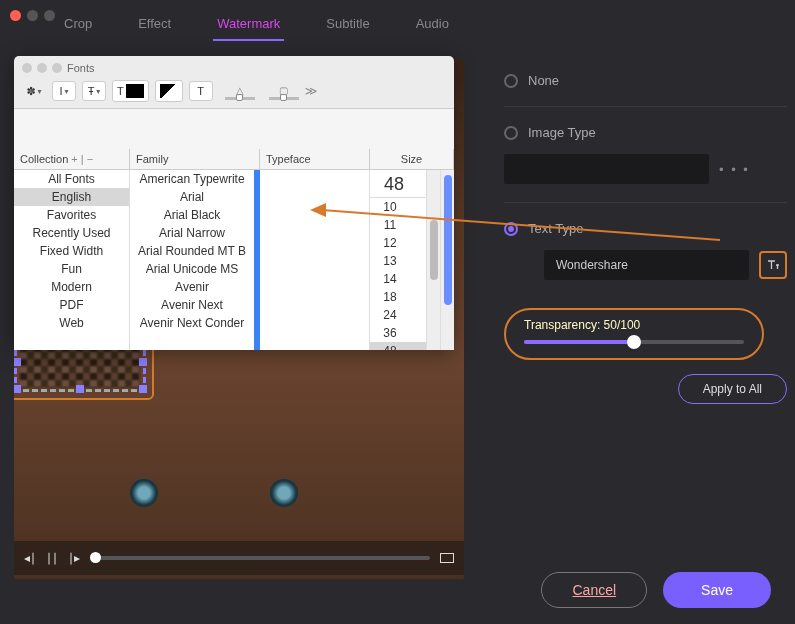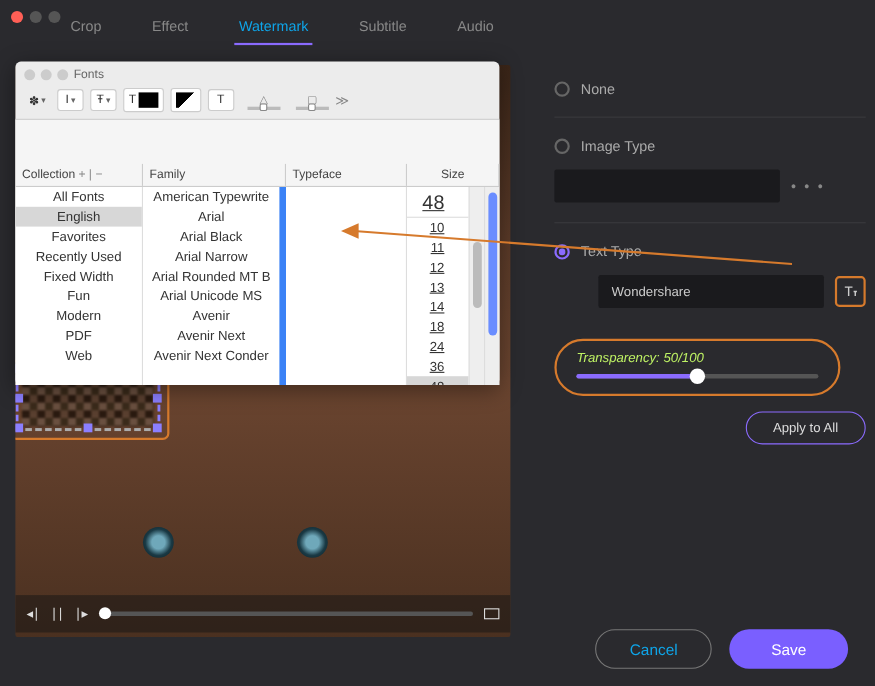--- a/index.html
+++ b/index.html
@@ -3,21 +3,21 @@
 <meta charset="utf-8">
 <style>
 *{margin:0;padding:0;box-sizing:border-box;font-family:-apple-system,BlinkMacSystemFont,sans-serif;}
 body{background:#2a2a2e;color:#ccc;width:795px;height:624px;position:relative;overflow:hidden;}
 .window-controls{position:absolute;top:10px;left:10px;display:flex;gap:6px;}
 .dot{width:11px;height:11px;border-radius:50%;}
 .dot.red{background:#ff5f56;}
 .dot.gray{background:#555;}
 .tabs{display:flex;gap:38px;padding:10px 0 0 60px;font-size:13px;color:#888;}
 .tab{padding:6px 4px 10px;position:relative;cursor:pointer;}
-.tab.active{color:#0ea5e9;}
+.tab.active{color:#d946ef;}
 .tab.active::after{content:'';position:absolute;bottom:0;left:0;right:0;height:2px;background:#8b6bff;}
 .main{display:flex;padding:18px 14px 0;}
 .preview{width:450px;position:relative;}
 .preview-img{width:450px;height:520px;background:linear-gradient(180deg,#3a2518 0%,#5a3a28 30%,#6b4530 55%,#4a3020 100%);border-radius:2px;position:relative;overflow:hidden;}
 
 .eye{position:absolute;width:60px;height:30px;border-radius:50%;top:420px;}
 .eye::after{content:'';position:absolute;width:28px;height:28px;border-radius:50%;background:radial-gradient(circle,#6fa8ba 30%,#1a3a45 60%,#0a1a20);top:0;left:16px;}
 .eye.left{left:100px;}
 .eye.right{left:240px;}
 .wm-box{position:absolute;top:273px;left:0;width:132px;height:60px;border-top:3px dashed #aaa;border-bottom:3px dashed #aaa;border-left:3px dashed #8b7fff;border-right:3px dashed #8b7fff;}
@@ -36,29 +36,29 @@
 .opt{display:flex;align-items:center;gap:10px;margin:14px 0;}
 .radio{width:14px;height:14px;border:2px solid #666;border-radius:50%;display:inline-block;position:relative;}
 .radio.sel{border-color:#8b6bff;}
 .radio.sel::after{content:'';position:absolute;width:6px;height:6px;background:#8b6bff;border-radius:50%;top:2px;left:2px;}
 .input-box{background:#1a1a1d;border:none;padding:8px 12px;width:205px;color:#ccc;font-size:12px;border-radius:2px;}
 .more{color:#888;letter-spacing:2px;margin-left:10px;}
 .tt-btn{width:28px;height:28px;border:2px solid #d67a2c;border-radius:4px;display:inline-flex;align-items:center;justify-content:center;color:#ccc;margin-left:10px;}
 .section{margin-top:28px;}
 .divider{border-top:1px solid #3a3a3e;margin:18px 0;}
 .trans-box{border:2px solid #d67a2c;border-radius:26px;padding:8px 18px 14px;width:260px;}
-.trans-label{font-size:12px;color:#bef264;font-style:italic;}
+.trans-label{font-size:12px;color:#fef9c3;}
 .slider{margin-top:8px;height:4px;background:#555;border-radius:2px;position:relative;}
 .slider-fill{height:4px;background:#8b6bff;width:50%;border-radius:2px;}
 .slider-thumb{width:14px;height:14px;background:#fff;border-radius:50%;position:absolute;left:50%;top:-5px;margin-left:-7px;}
 .apply{margin-top:14px;text-align:right;}
 .apply-btn{border:1.5px solid #8b6bff;color:#ddd;background:none;border-radius:18px;padding:7px 24px;font-size:12px;cursor:pointer;}
 .footer{position:absolute;bottom:16px;right:24px;display:flex;gap:16px;}
 .btn{border-radius:20px;padding:9px 30px;font-size:14px;cursor:pointer;border:none;}
-.btn.cancel{background:none;border:1.5px solid #777;color:#0ea5e9;}
+.btn.cancel{background:none;border:1.5px solid #777;color:#fca5a5;text-decoration:underline;}
 .btn.save{background:#7a5fff;color:#fff;padding:9px 38px;}
 
 
 .fonts{position:absolute;top:56px;left:14px;width:440px;background:#ececec;border-radius:5px;box-shadow:0 4px 20px rgba(0,0,0,.4);color:#333;font-size:12px;}
 .fonts-head{display:flex;align-items:center;padding:4px 8px 0;}
 .fonts .wd{width:10px;height:10px;border-radius:50%;background:#ccc;margin-right:5px;}
 .fonts-title{flex:1;text-align:left;color:#666;font-size:11px;padding:2px 0;}
 .tb{display:flex;align-items:center;gap:6px;padding:4px 8px 6px;border-bottom:1px solid #ccc;}
 .tbitem{padding:3px 4px;border:1px solid transparent;border-radius:3px;background:#fff;border-color:#ccc;font-size:11px;display:inline-flex;align-items:center;gap:2px;min-width:24px;justify-content:center;}
 .gear{background:none;border:none;}
@@ -75,25 +75,25 @@
 .col.c1{width:116px;}
 .col.c2{width:130px;}
 .col.c3{width:110px;}
 .col.c4{flex:1;justify-content:center;}
 .plus{color:#888;}
 .lists{display:flex;height:180px;background:#fff;}
 .list{overflow:hidden;font-size:12px;}
 .list.l1{width:116px;border-right:1px solid #ddd;}
 .list.l2{width:130px;border-right:6px solid #3b82f6;}
 .list.l3{width:110px;border-right:1px solid #ddd;}
-.list.l4{flex:1;position:relative;display:flex;text-decoration:underline;}
+.list.l4{flex:1;position:relative;display:flex;}
 .li{padding:2px 6px;white-space:nowrap;overflow:hidden;text-overflow:ellipsis;text-align:center;}
 .li.sel{background:#d7d7d7;}
 .sizelist{flex:1;}
-.sizelist .li{text-align:right;padding-right:22px;}
+.sizelist .li{padding-right:22px;}
 .size-big{font-size:18px;padding:4px 22px 2px 0;text-align:right;border-bottom:1px solid #ddd;}
 .sb{width:14px;background:#eee;border-left:1px solid #ddd;position:relative;}
 .sb-thumb{position:absolute;width:8px;left:3px;background:#bbb;border-radius:4px;}
 .sb1 .sb-thumb{top:50px;height:60px;}
 .sb2 .sb-thumb{top:5px;height:130px;background:#6a8dff;}
 
 
 .arrow{position:absolute;top:162px;left:310px;width:410px;height:80px;pointer-events:none;}
 </style>
 </head>

